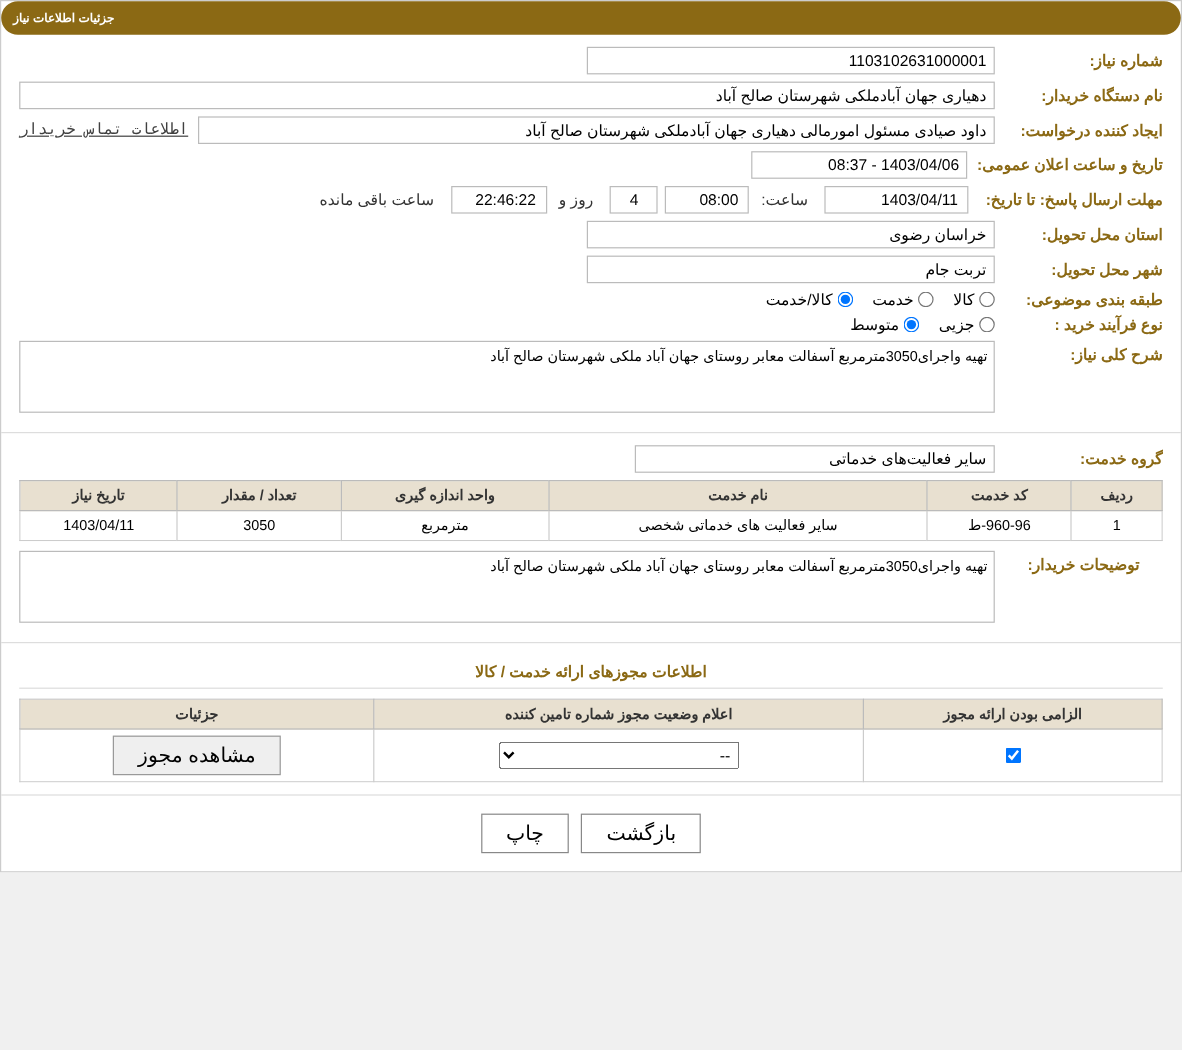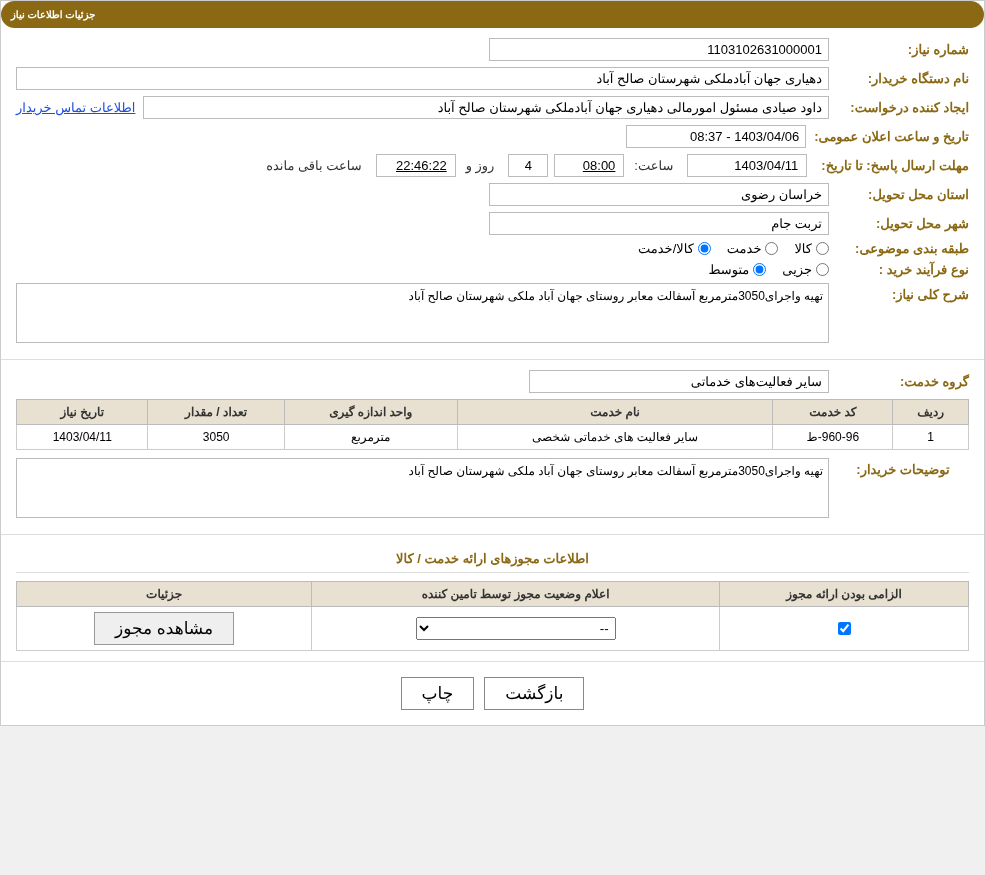--- a/index.html
+++ b/index.html
@@ -59,33 +59,33 @@
       border: 1px solid #bbb;
       background: #fff;
       padding: 3px 8px;
       min-width: 120px;
     }
     .time-box {
       border: 1px solid #bbb;
       background: #fff;
       padding: 3px 8px;
       min-width: 70px;
-      text-decoration: underline;
     }
     .small-box {
       border: 1px solid #bbb;
       background: #fff;
       padding: 3px 6px;
       min-width: 40px;
       text-align: center;
     }
     .link-text {
-      color: #1d4ed8;
+      color: #404040;
       text-decoration: underline;
       cursor: pointer;
+      font-family: Liberation Mono, monospace;
     }
     .radio-group {
       display: flex;
       gap: 16px;
       align-items: center;
     }
     .radio-item {
       display: flex;
       align-items: center;
       gap: 4px;
@@ -296,21 +296,21 @@
   </div>
 
   <div class="section">
     <div class="sub-section-title">اطلاعات مجوزهای ارائه خدمت / کالا</div>
 
     <div class="table-container">
       <table class="permissions-table">
         <thead>
           <tr>
             <th>الزامی بودن ارائه مجوز</th>
-            <th>اعلام وضعیت مجوز توسط تامین کننده</th>
+            <th>اعلام وضعیت مجوز شماره تامین کننده</th>
             <th>جزئیات</th>
           </tr>
         </thead>
         <tbody id="permissions-tbody">
         <tr>
     <td>
       <div class="checkbox-item">
         <input type="checkbox" checked="" style="">
       </div>
     </td>

